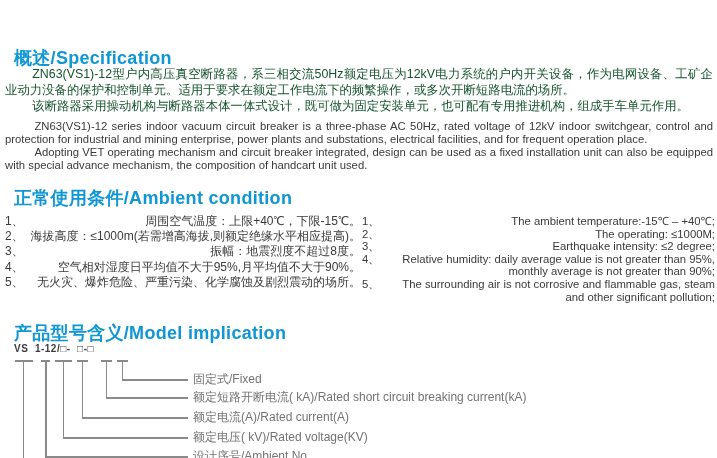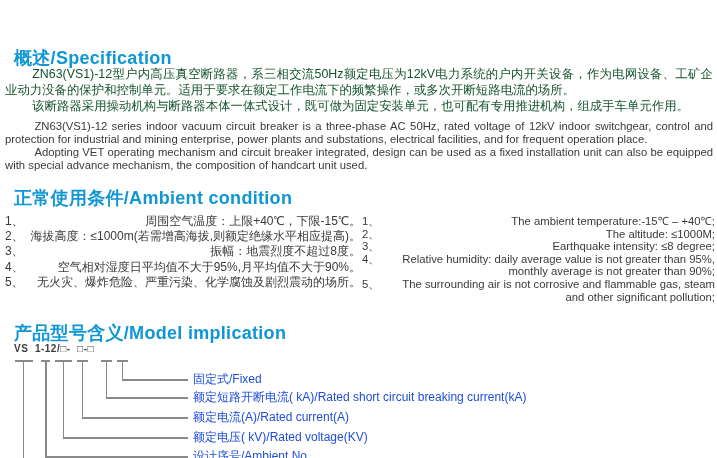--- a/index.html
+++ b/index.html
@@ -36,21 +36,21 @@
   .li .txt { flex:1 1 auto;text-align:right; }
   .col-zh .li .txt { white-space:nowrap; }
   .model-code {
     position:absolute; left:14px; top:303px;
     font-size:10px; font-weight:bold; letter-spacing:0.5px;
     white-space:pre; color:#3c3c3c;
   }
   .dline { position:absolute; background:#8a8a8a; }
   .mlabel {
     position:absolute; left:193px; font-size:12px; line-height:15px;
-    color:#1d4ed8; white-space:nowrap;
+    color:#737373; white-space:nowrap;
   }
 </style>
 </head>
 <body>
 
 <div class="page">
 
   <h2 class="sec-title" style="top:6px">概述/Specification</h2>
 
   <div class="spec-body">
@@ -85,25 +85,25 @@
     </div>
   </div>
 
   <div class="col-en">
     <div class="li">
       <span class="num">1、</span>
       <span class="txt">The ambient temperature:-15℃ – +40℃;</span>
     </div>
     <div class="li">
       <span class="num">2、</span>
-      <span class="txt">The altitude: ≤1000M;</span>
+      <span class="txt">The operating: ≤1000M;</span>
     </div>
     <div class="li">
       <span class="num">3、</span>
-      <span class="txt">Earthquake intensity: ≤8 degree;</span>
+      <span class="txt">Earthquake intensity: ≤2 degree;</span>
     </div>
     <div class="li">
       <span class="num">4、</span>
       <span class="txt">Relative humidity: daily average value is not greater than 95%, monthly average is not greater than 90%;</span>
     </div>
     <div class="li">
       <span class="num">5、</span>
       <span class="txt">The surrounding air is not corrosive and flammable gas, steam and other significant pollution;</span>
     </div>
   </div>

